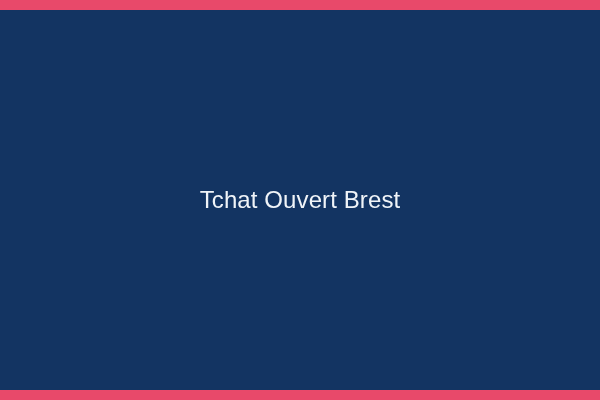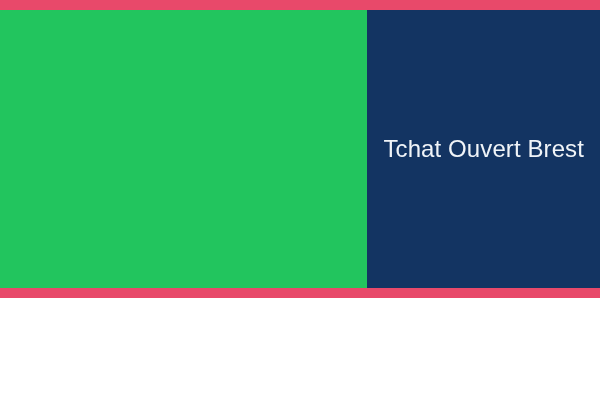--- a/index.html
+++ b/index.html
@@ -13,25 +13,24 @@
     height: 400px;
     overflow: hidden;
     font-family: "Liberation Sans", "DejaVu Sans", sans-serif;
     background: #ffffff;
   }
 
   #banner {
     position: relative;
     box-sizing: border-box;
     width: 600px;
-    height: 298px;
+    height: 400px;
     display: flex;
     flex-direction: column;
-    background: #22c55e;
-    align-items: flex-end;
+    background: #a21caf;
   }
 
   .accent-bar {
     flex: 0 0 auto;
     width: 100%;
     height: 10px;
     background: #e8496a;
   }
 
   .banner-body {

